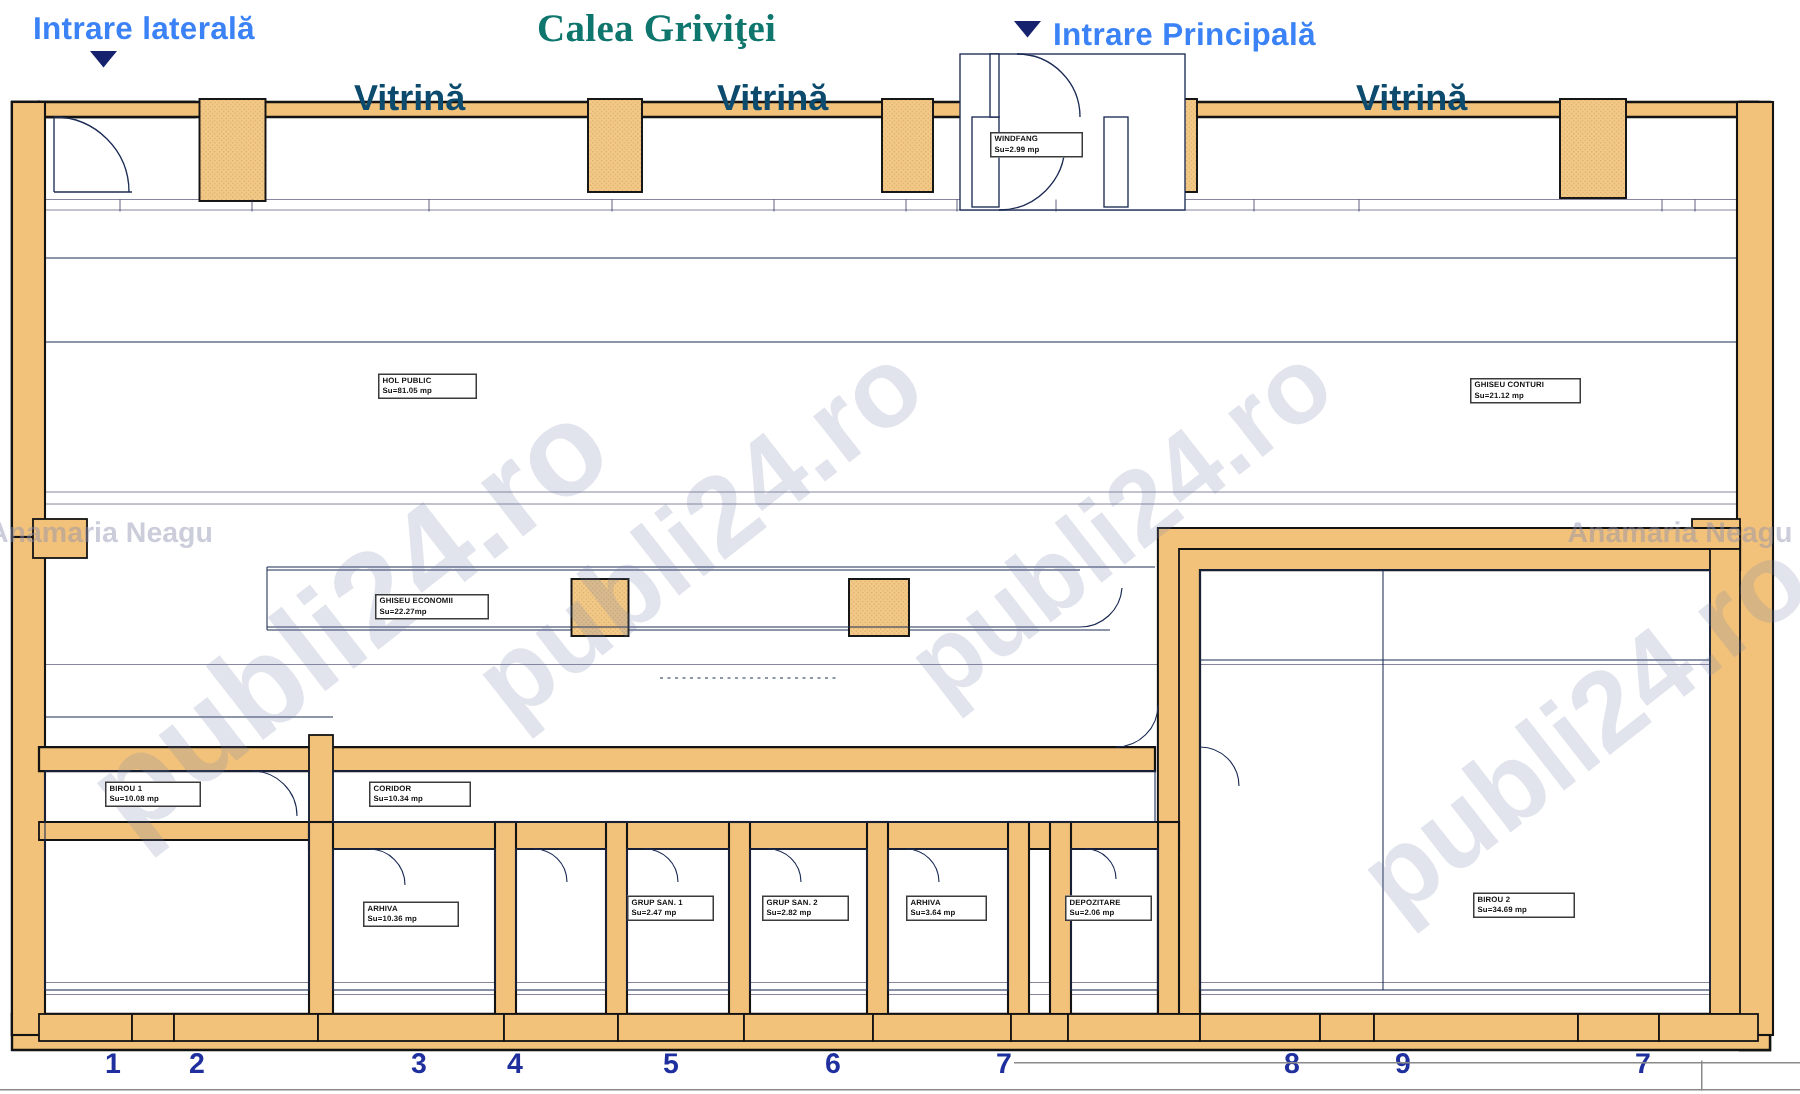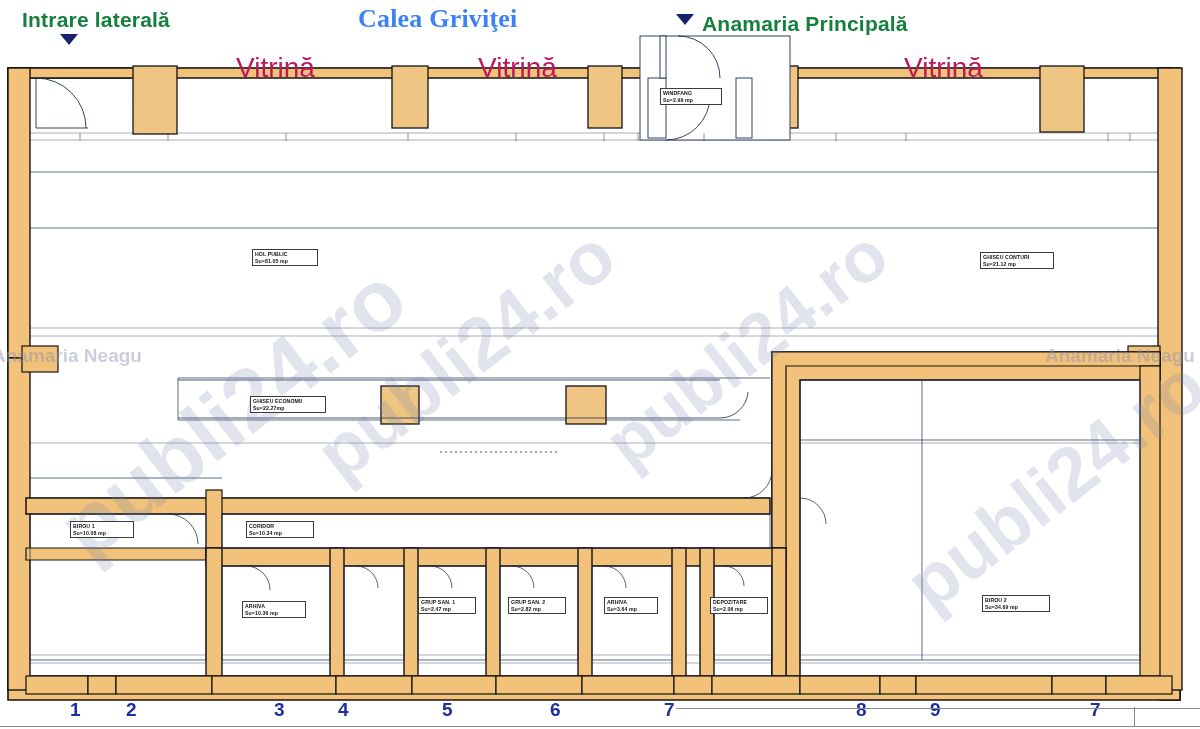--- a/index.html
+++ b/index.html
@@ -16,28 +16,28 @@
     overflow: hidden;
   }
 
   
   .hdr {
     position: absolute;
     font-weight: bold;
     white-space: nowrap;
     letter-spacing: 0.2px;
   }
-  .hdr-blue { color: #15803d; font-size: 21px; }
-  .hdr-red  { color: #3b82f6; font-size: 26px; font-family: "Liberation Serif", serif; }
+  .hdr-blue { color: #3b82f6; font-size: 21px; }
+  .hdr-red  { color: #0f766e; font-size: 26px; font-family: "Liberation Serif", serif; }
 
   .vitrina {
     position: absolute;
-    color: #be185d;
-    font-weight: normal;
-    font-size: 28px;
+    color: #0c4a6e;
+    font-weight: bold;
+    font-size: 24px;
     white-space: nowrap;
   }
 
   .arrow-down {
     position: absolute;
     width: 0; height: 0;
     border-left: 9px solid transparent;
     border-right: 9px solid transparent;
     border-top: 11px solid #16226e;
   }
@@ -301,21 +301,21 @@
   <div class="wm" style="left:890px; top:560px; font-size:74px;">publi24.ro</div>
   <div class="wm-right" style="left:1045px; top:345px;">Anamaria Neagu</div>
   <div class="wm-right" style="left:-8px; top:345px;">Anamaria Neagu</div>
 
   <div class="hdr hdr-blue" style="left:22px; top:8px;">Intrare laterală</div>
   <div class="arrow-down" style="left:60px; top:34px;"></div>
 
   <div class="hdr hdr-red" style="left:358px; top:4px;">Calea Griviţei</div>
 
   <div class="arrow-down" style="left:676px; top:14px;"></div>
-  <div class="hdr hdr-blue" style="left:702px; top:12px;">Anamaria Principală</div>
+  <div class="hdr hdr-blue" style="left:702px; top:12px;">Intrare Principală</div>
 
   <div class="vitrina" style="left:236px; top:52px;">Vitrină</div>
   <div class="vitrina" style="left:478px; top:52px;">Vitrină</div>
   <div class="vitrina" style="left:904px; top:52px;">Vitrină</div>
 
   <div class="room" style="left:660px; top:88px; width:56px;">
     <span class="r-name">WINDFANG</span>
     <span class="r-area">Su=2.99 mp</span>
   </div>
 

